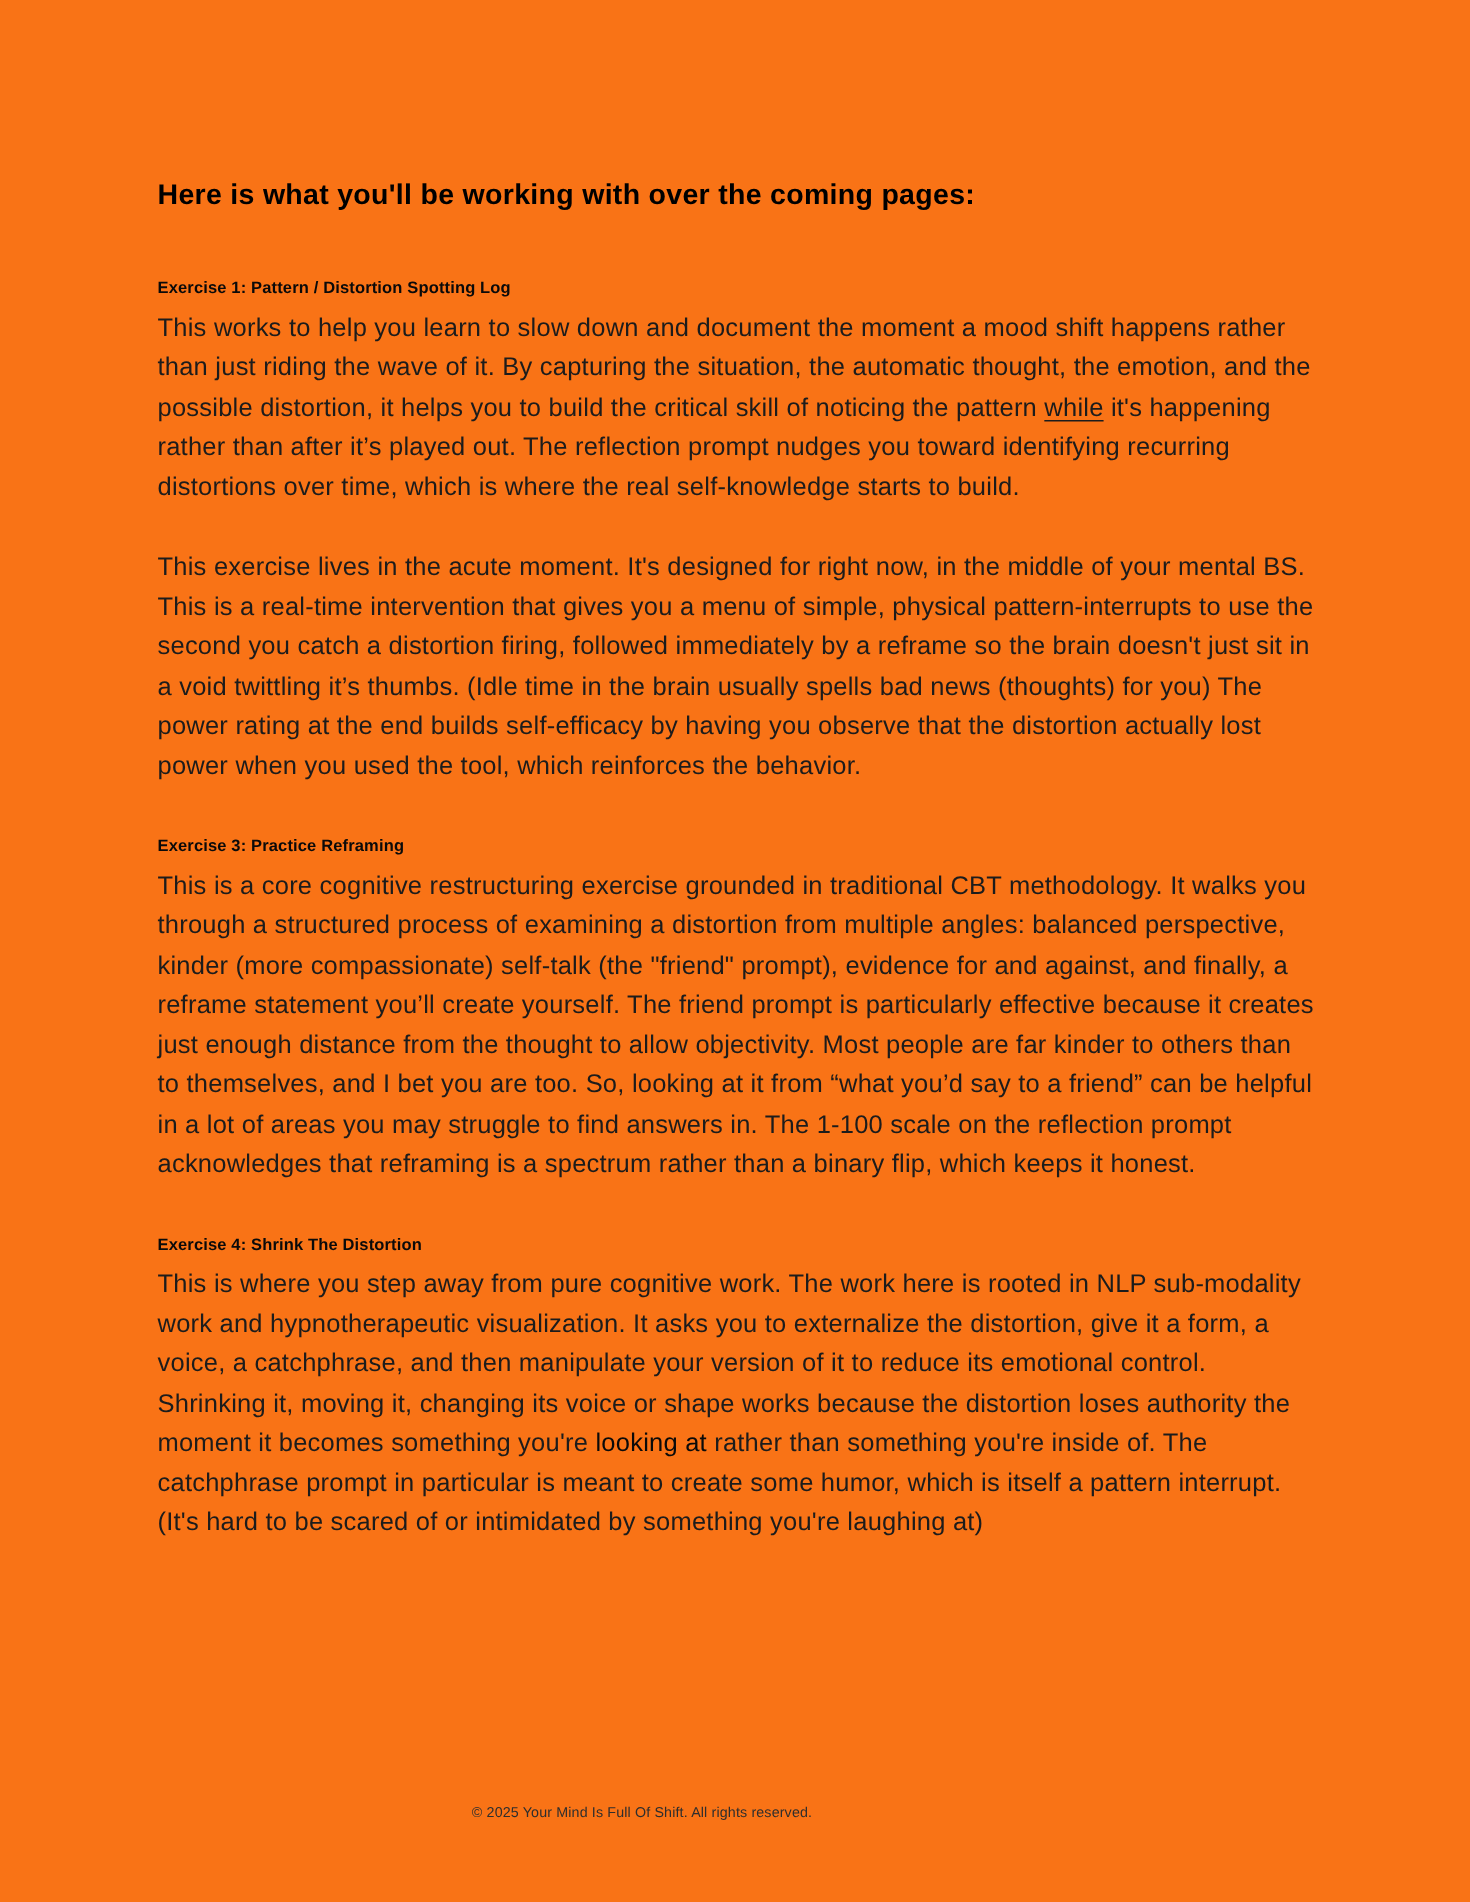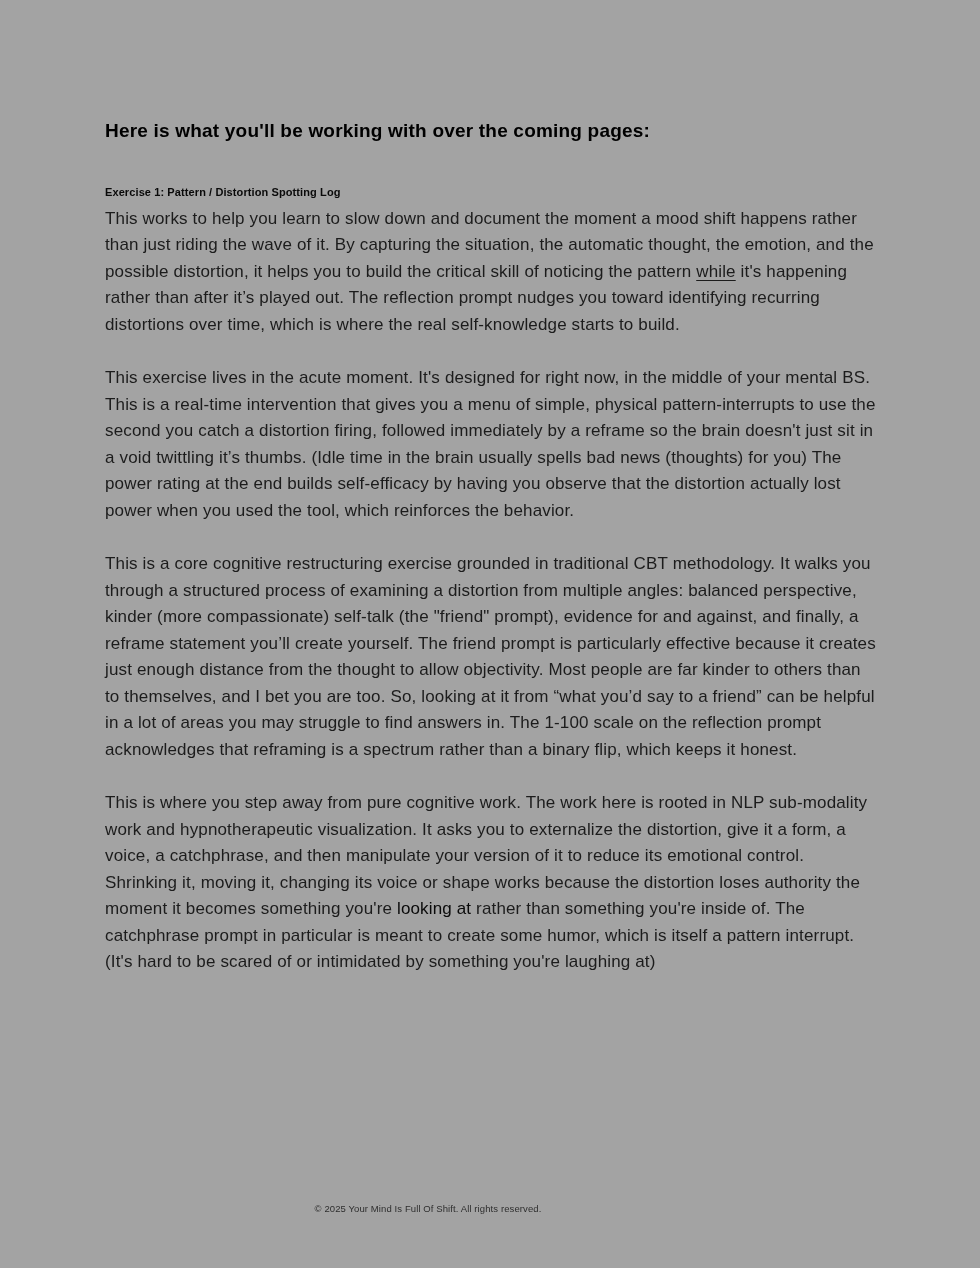--- a/index.html
+++ b/index.html
@@ -13,21 +13,21 @@
     position: relative;
     overflow: hidden;
     font-family: "Liberation Sans", sans-serif;
   }
   .page {
     position: absolute;
     top: 0;
     left: 0;
     width: 980px;
     height: 1268px;
-    background: #a3a3a3;
+    background: #f97316;
     box-sizing: border-box;
     padding: 119px 100px 0 105px;
   }
   .heading {
     margin: 0 0 36px 0;
     font-size: 19px;
     font-weight: 700;
     letter-spacing: 0.2px;
     color: #000000;
     line-height: 24px;
@@ -84,22 +84,24 @@
   <section class="exercise">
     <h2 class="ex-title">Exercise 1: Pattern / Distortion Spotting Log</h2>
     <p class="ex-body"><span data-run-style="normal">This works to help you learn to slow down and document the moment a mood shift happens rather than just riding the wave of it. By capturing the situation, the automatic thought, the emotion, and the possible distortion, it helps you to build the critical skill of noticing the pattern </span><span data-run-style="underline">while</span><span data-run-style="normal"> it's happening rather than after it’s played out. The reflection prompt nudges you toward identifying recurring distortions over time, which is where the real self-knowledge starts to build.</span></p>
   </section>
 
   <section class="exercise">
     <p class="ex-body"><span data-run-style="normal">This exercise lives in the acute moment. It's designed for right now, in the middle of your mental BS. This is a real-time intervention that gives you a menu of simple, physical pattern-interrupts to use the second you catch a distortion firing, followed immediately by a reframe so the brain doesn't just sit in a void twittling it’s thumbs. (Idle time in the brain usually spells bad news (thoughts) for you) The power rating at the end builds self-efficacy by having you observe that the distortion actually lost power when you used the tool, which reinforces the behavior.</span></p>
   </section>
 
   <section class="exercise">
+    <h2 class="ex-title">Exercise 3: Practice Reframing</h2>
     <p class="ex-body"><span data-run-style="normal">This is a core cognitive restructuring exercise grounded in traditional CBT methodology. It walks you through a structured process of examining a distortion from multiple angles: balanced perspective, kinder (more compassionate) self-talk (the "friend" prompt), evidence for and against, and finally, a reframe statement you’ll create yourself. The friend prompt is particularly effective because it creates just enough distance from the thought to allow objectivity. Most people are far kinder to others than to themselves, and I bet you are too. So, looking at it from “what you’d say to a friend” can be helpful in a lot of areas you may struggle to find answers in. The 1-100 scale on the reflection prompt acknowledges that reframing is a spectrum rather than a binary flip, which keeps it honest.</span></p>
   </section>
 
   <section class="exercise">
+    <h2 class="ex-title">Exercise 4: Shrink The Distortion</h2>
     <p class="ex-body"><span data-run-style="normal">This is where you step away from pure cognitive work. The work here is rooted in NLP sub-modality work and hypnotherapeutic visualization. It asks you to externalize the distortion, give it a form, a voice, a catchphrase, and then manipulate your version of it to reduce its emotional control. Shrinking it, moving it, changing its voice or shape works because the distortion loses authority the moment it becomes something you're </span><span data-run-style="bold">looking at</span><span data-run-style="normal"> rather than something you're inside of. The catchphrase prompt in particular is meant to create some humor, which is itself a pattern interrupt. (It's hard to be scared of or intimidated by something you're laughing at)</span></p>
   </section>
 
   <footer class="footer">© 2025 Your Mind Is Full Of Shift. All rights reserved.</footer>
 
 </main>
 
 </body></html>

